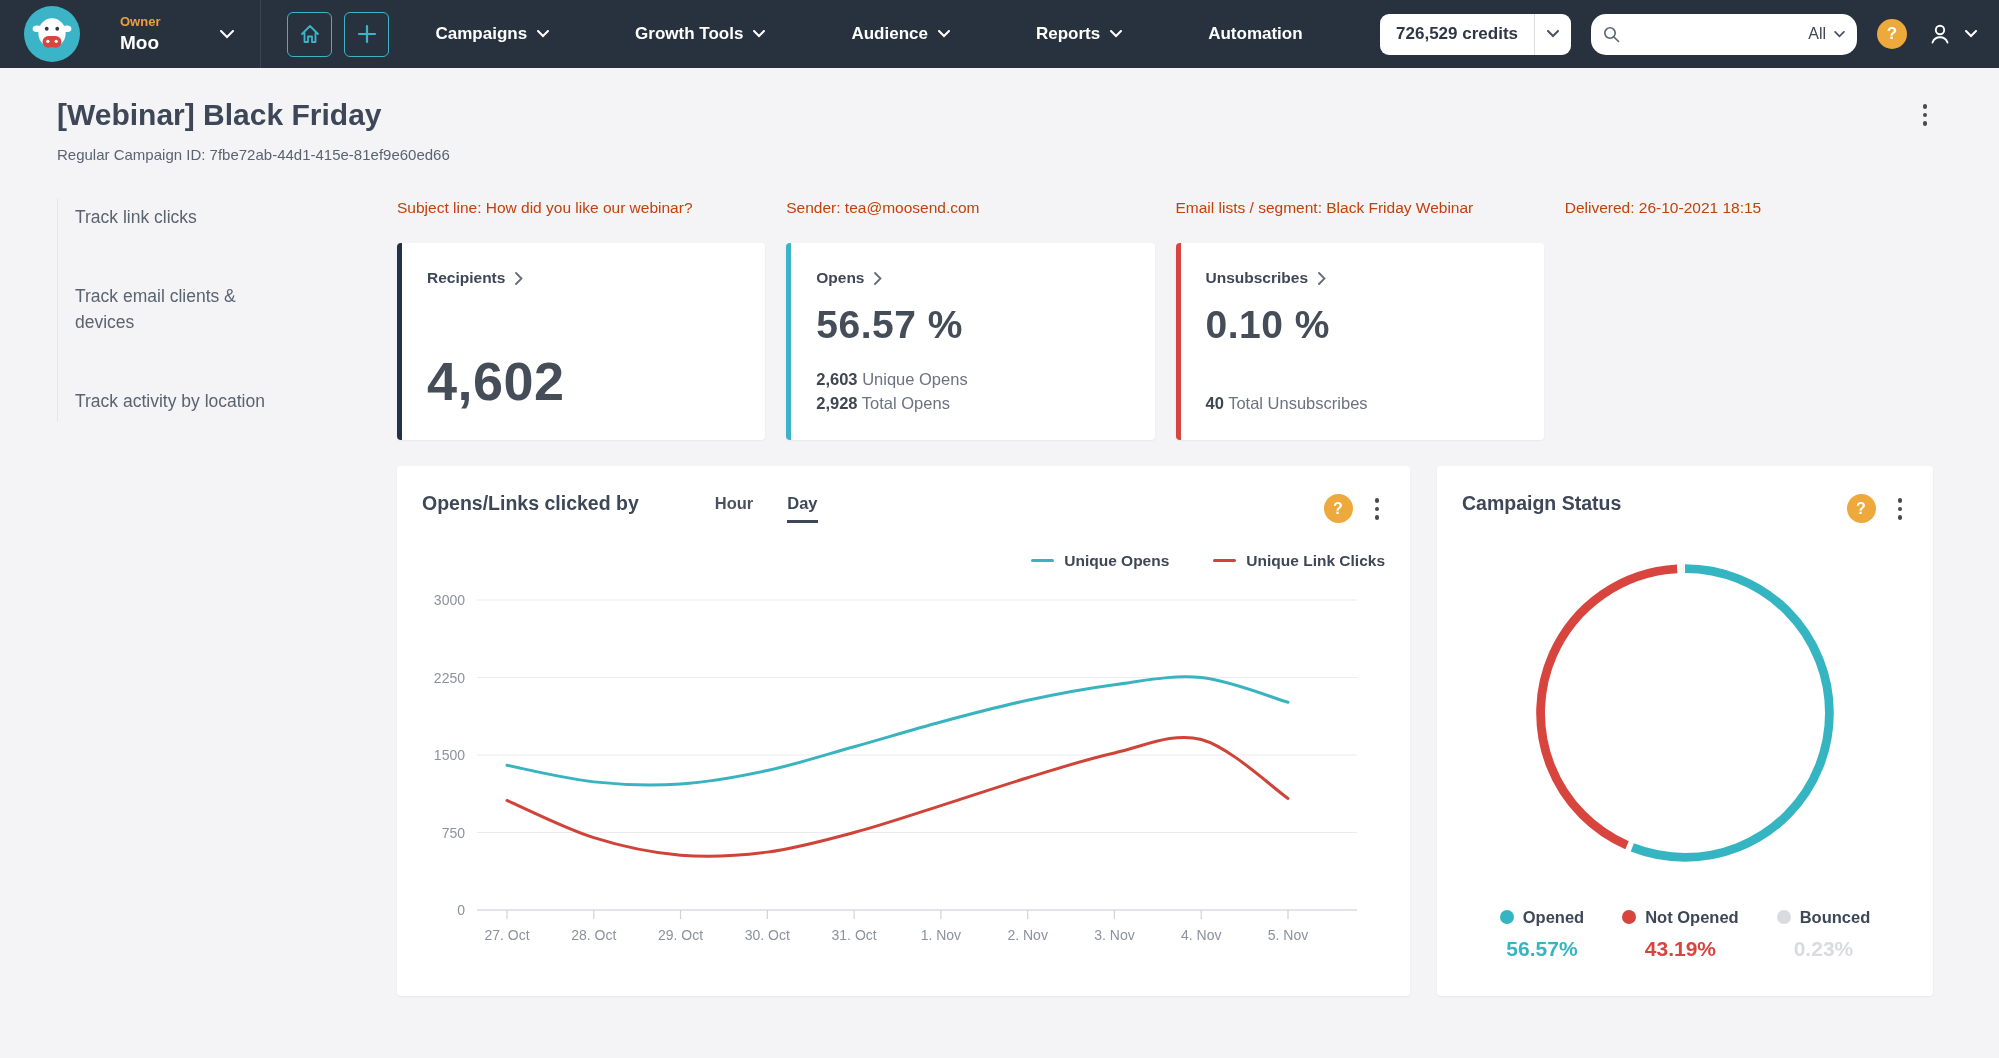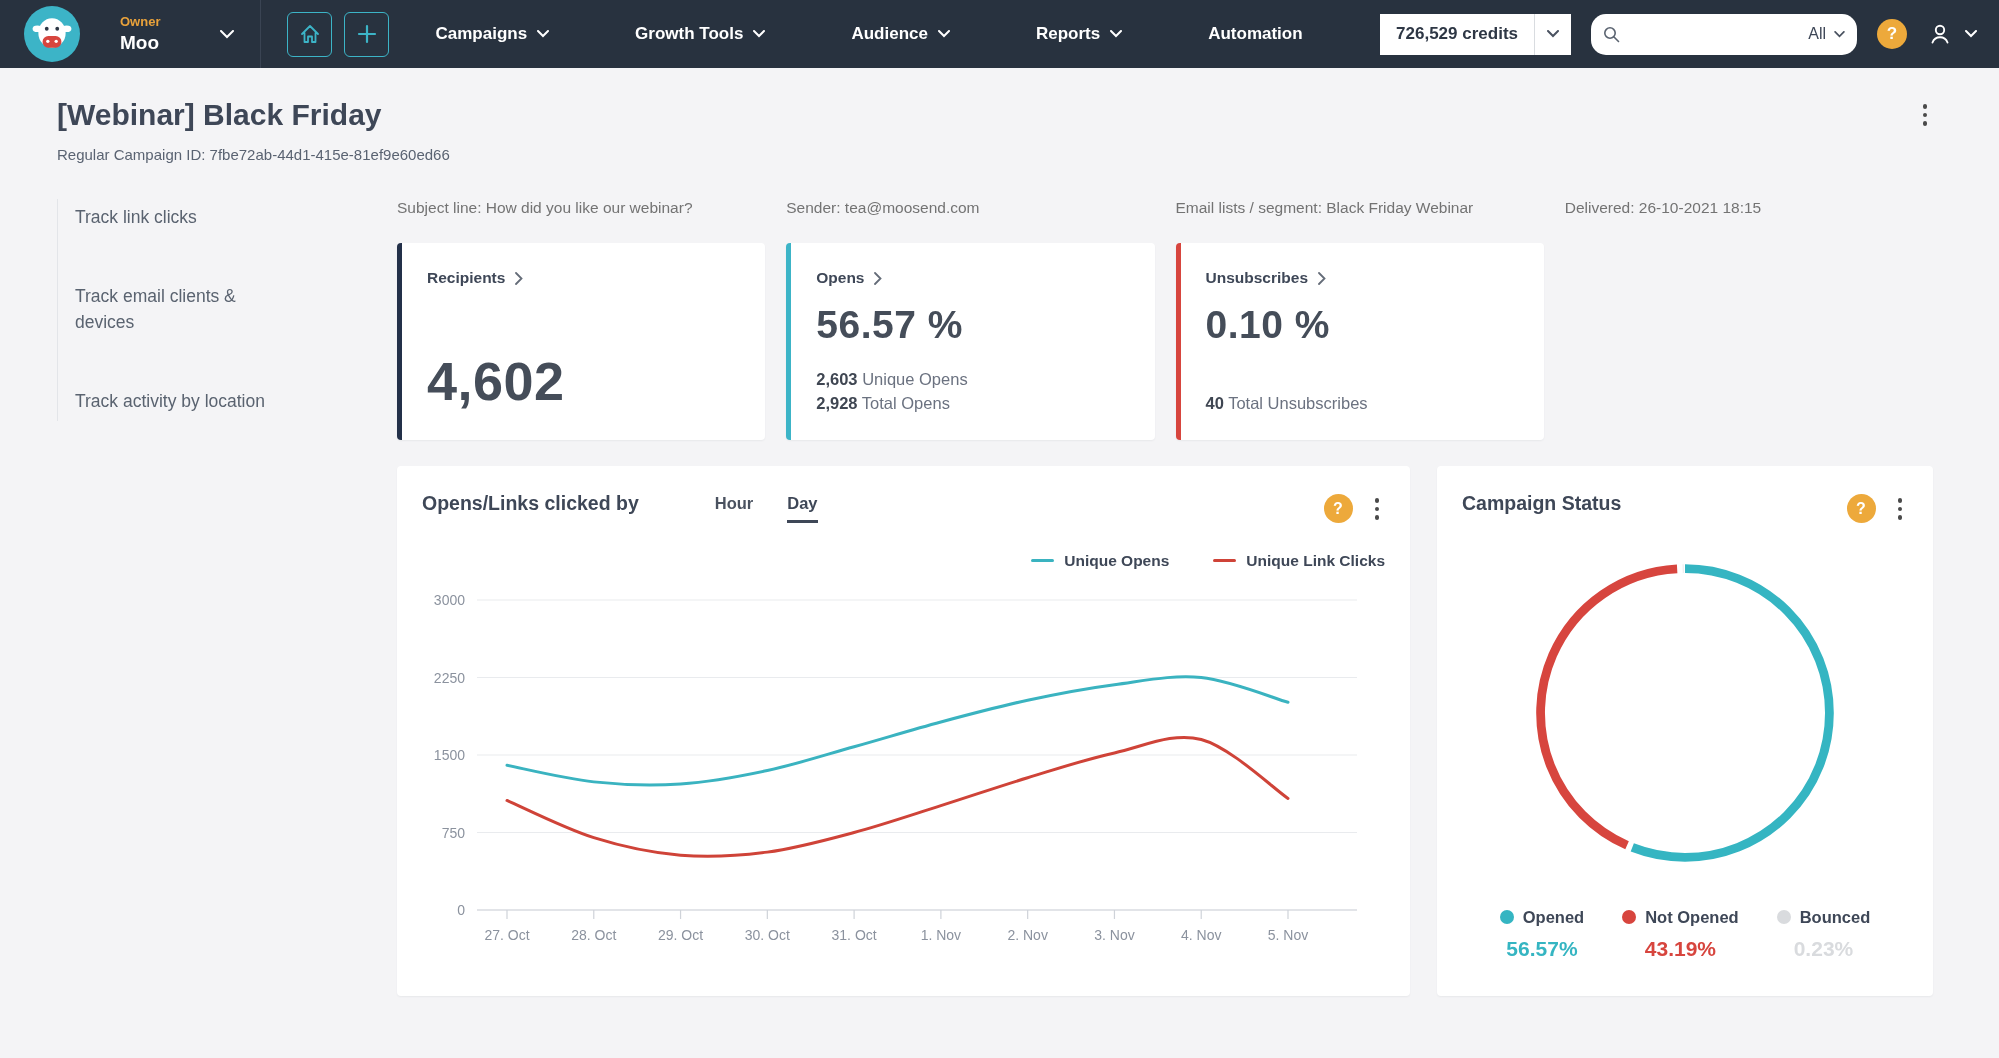--- a/index.html
+++ b/index.html
@@ -20,21 +20,21 @@
   .account-role { color:#e9a23b; font-size:13px; font-weight:bold; }
   .account-name { color:#fff; font-size:19px; font-weight:bold; margin-top:3px; }
   .nav-divider { width:1px; height:68px; background:#3a4453; margin:0 26px 0 26px; }
   .icon-btn { width:45px; height:45px; border:1.6px solid #3cb4c7; border-radius:6px;
     display:flex; align-items:center; justify-content:center; cursor:pointer; background:transparent; }
   .icon-btn + .icon-btn { margin-left:12px; }
   .nav-menu { display:flex; align-items:center; margin-left:46px; gap:86px; }
   .nav-item { display:flex; align-items:center; gap:10px; font-size:17px; font-weight:bold;
     color:#fff; cursor:pointer; white-space:nowrap; }
   .nav-right { margin-left:auto; display:flex; align-items:center; gap:20px; }
-  .credits-pill { background:#fff; color:#2e3745; border-radius:0; height:41px;
+  .credits-pill { background:#fff; color:#2e3745; border-radius:9px; height:41px;
     display:flex; align-items:center; font-size:17px; font-weight:bold; cursor:pointer; }
   .credits-pill .credits-text { padding:0 16px; }
   .credits-pill .credits-chev { border-left:1px solid #d9dce0; height:100%; display:flex;
     align-items:center; padding:0 12px; color:#4a5260; }
   .searchbox { background:#fff; border-radius:15px; height:41px; width:266px;
     display:flex; align-items:center; padding:0 12px; gap:8px; }
   .searchbox input { border:none; outline:none; flex:1; font-size:15px; min-width:0;
     font-family:"Liberation Sans", sans-serif; }
   .search-all { display:flex; align-items:center; gap:8px; color:#3e4757; font-size:16px; cursor:pointer; }
   .help-circle { width:30px; height:30px; border-radius:50%; background:#eda93b; color:#fff;
@@ -53,21 +53,21 @@
   .sidebar { width:340px; flex:0 0 auto; }
   .side-list { border-left:1px solid #e3e5e9; }
   .side-item { position:relative; padding:6px 10px 6px 17px; margin-bottom:42px;
     font-size:17.5px; color:#5a6370; cursor:pointer; max-width:250px; line-height:1.45; }
   .side-item.active { color:#3e4757; font-weight:bold; }
   .side-item.active::before { content:""; position:absolute; left:-3px; top:2px; bottom:2px;
     width:5px; background:#3cb4c7; border-radius:3px; }
   
   .right-col { flex:1; }
   .grid-4 { display:grid; grid-template-columns:repeat(4,1fr); gap:21px; }
-  .info-row { font-size:15.5px; color:#737373; margin-bottom:26px; }
+  .info-row { font-size:15.5px; color:#c2410c; margin-bottom:26px; }
   
   .stat-card { background:#fff; border-radius:4px; height:197px; padding:26px 28px 24px 25px;
     border-left:5px solid #ccc; box-shadow:0 1px 2px rgba(40,50,63,.06);
     display:flex; flex-direction:column; }
   .stat-head { display:flex; align-items:center; gap:10px; font-size:15.5px; font-weight:bold;
     color:#3e4757; cursor:pointer; }
   .stat-value { font-size:39px; font-weight:bold; color:#454d59; letter-spacing:.5px; }
   .stat-value.huge { font-size:54px; margin-top:auto; margin-bottom:4px; }
   .stat-details { margin-top:auto; font-size:16.5px; color:#6b7280; line-height:1.45; }
   .stat-details b { color:#3f4652; }

